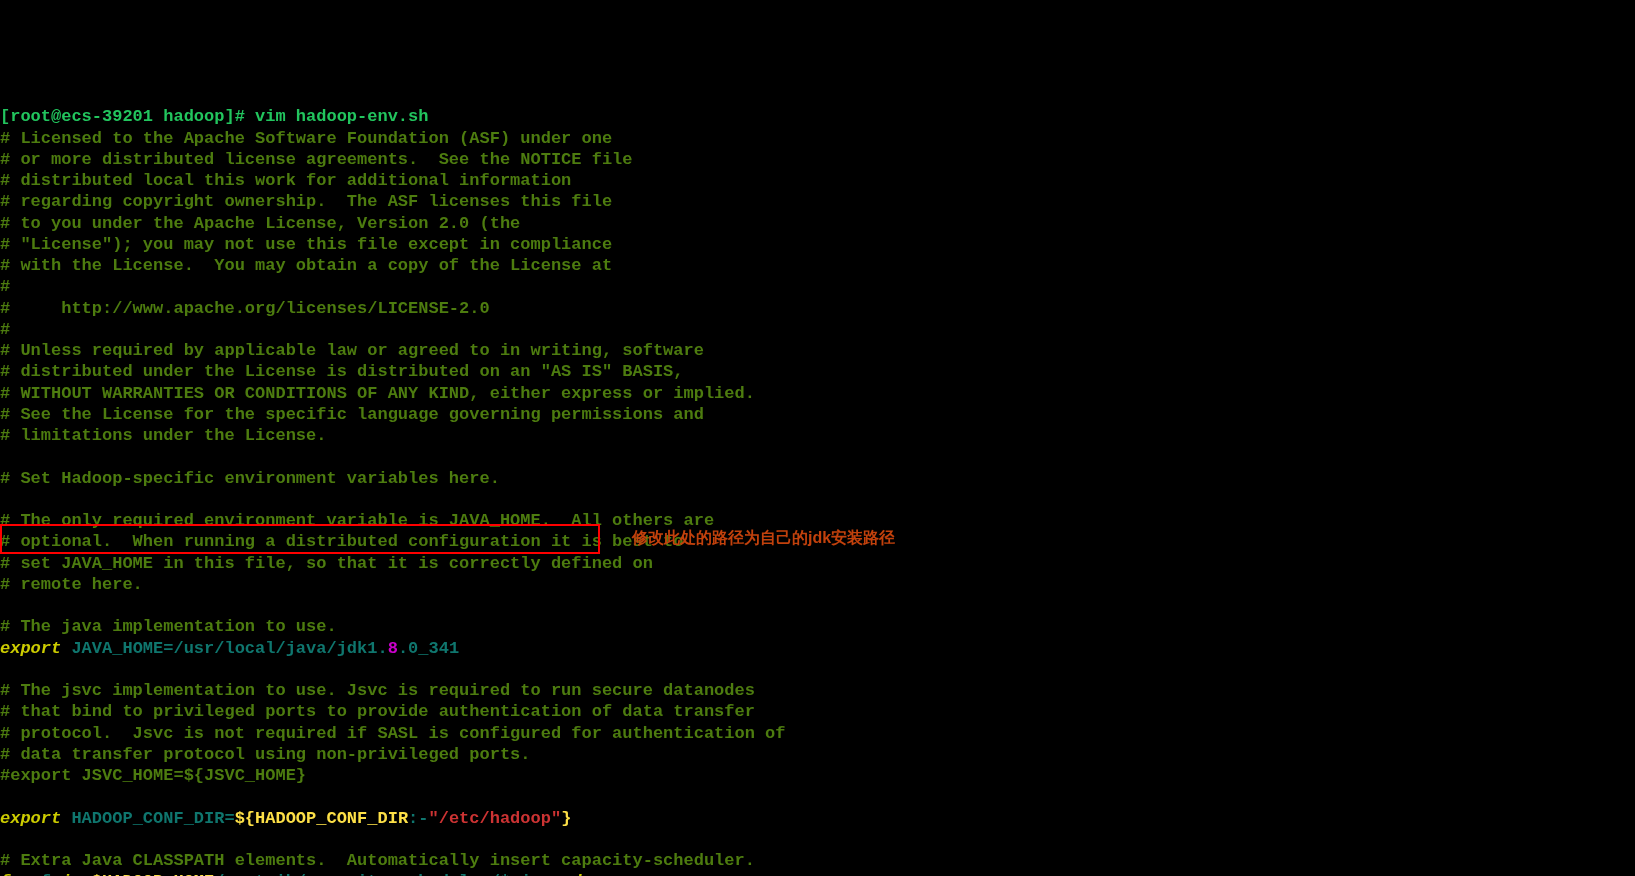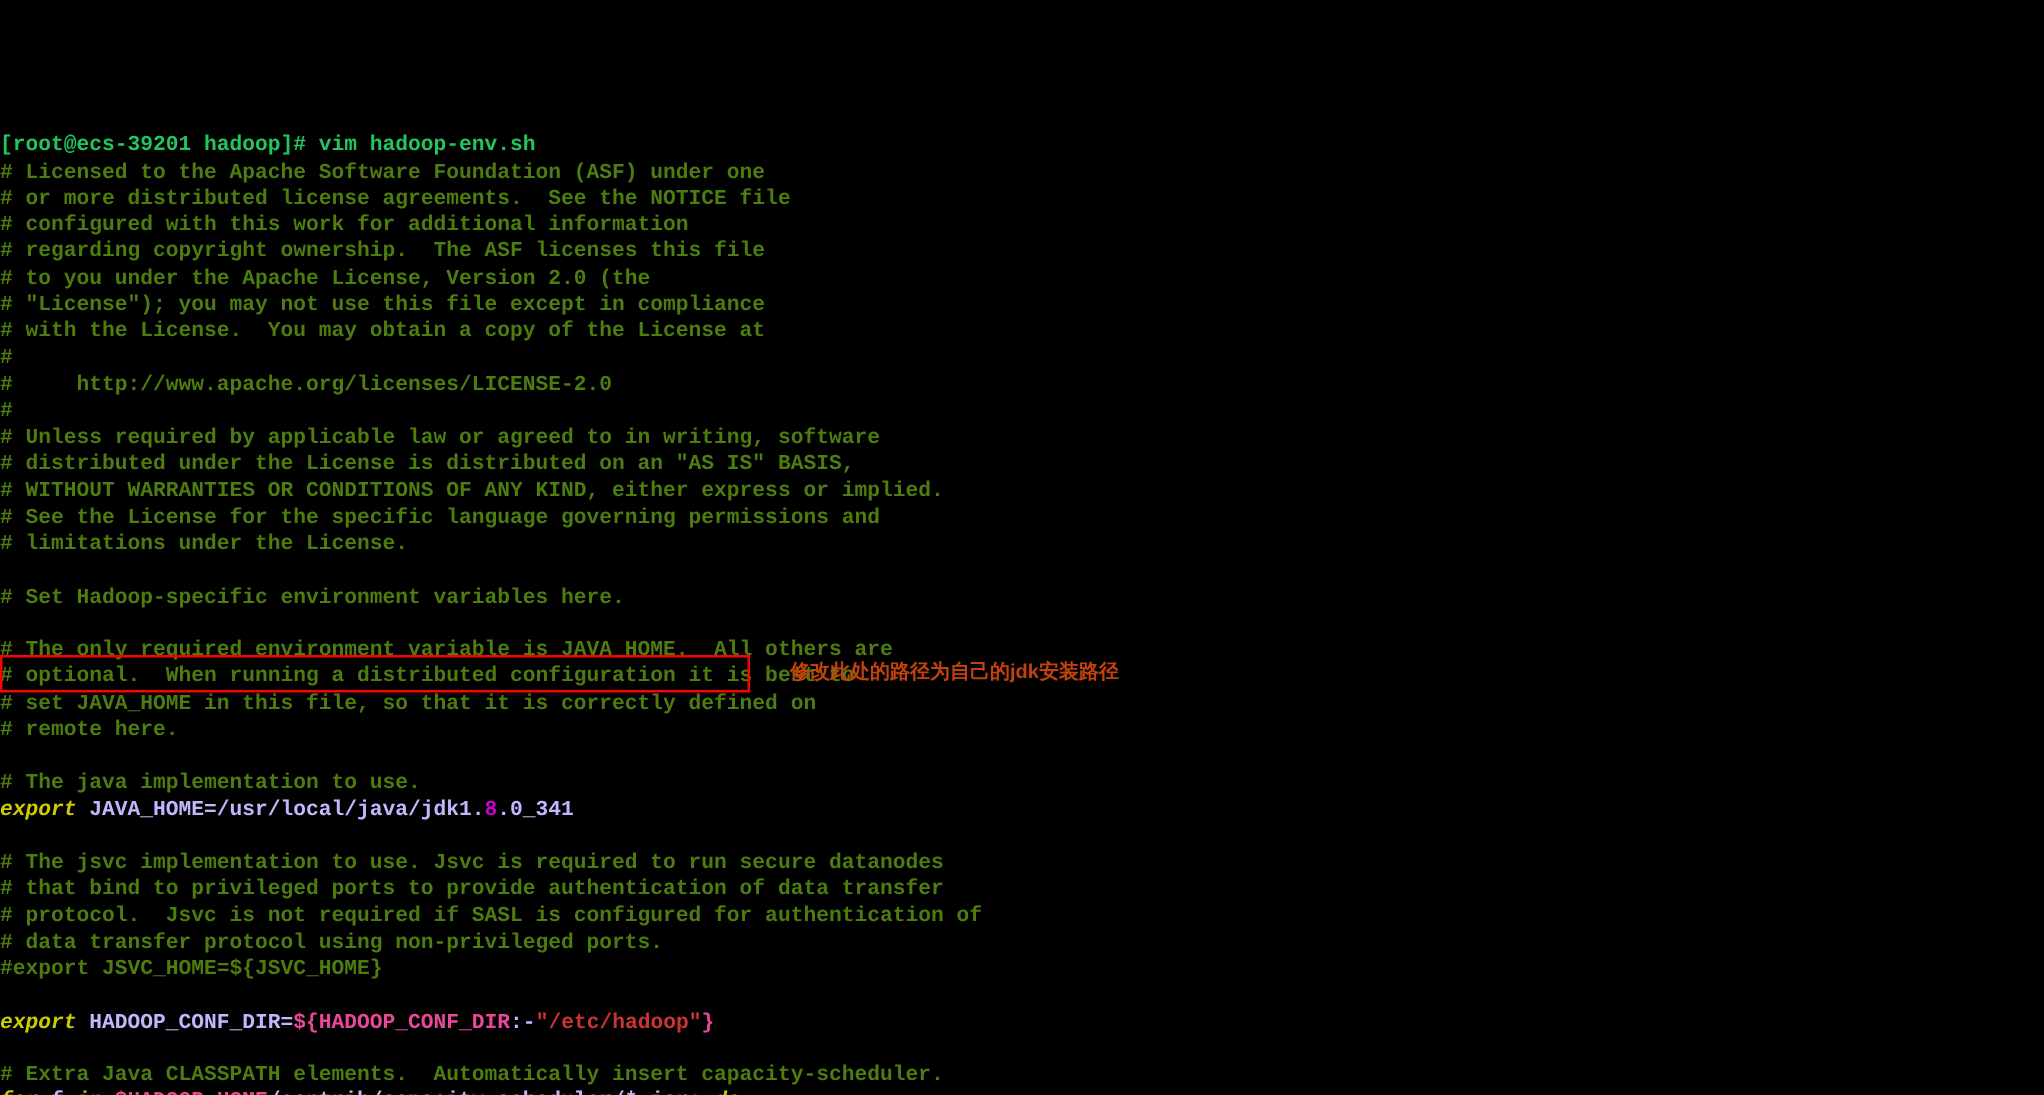--- a/index.html
+++ b/index.html
@@ -11,23 +11,23 @@
     white-space: pre;
     font-weight: bold;
     overflow: hidden;
     width: 1635px;
     height: 876px;
     position: relative;
   }
   .prompt-line { color: #22c55e; }
   .comment { color: #4d7c0f; }
   .keyword { color: #cccc00; font-style: italic; }
-  .plain { color: #c4b5fd; text-align: right; }
+  .plain { color: #0f766e; text-align: right; }
   .number-hl { color: #cc00cc; }
-  .var-dollar { color: #ec4899; margin-top: 32px; }
+  .var-dollar { color: #fde047; margin-top: 32px; }
   .string-lit { color: #cc3333; }
   .highlight-box {
     position: absolute;
     left: 0px;
     top: 524px;
     width: 600px;
     height: 30px;
     border: 2px solid #ff0000;
     pointer-events: none;
   }
@@ -46,21 +46,21 @@
 </style>
 </head>
 <body>
 
 
 
 <div class="terminal">
 <span class="prompt-line">[root@ecs-39201 hadoop]# vim hadoop-env.sh</span>
 <span class="comment"># Licensed to the Apache Software Foundation (ASF) under one</span>
 <span class="comment"># or more distributed license agreements.  See the NOTICE file</span>
-<span class="comment"># configured with this work for additional information</span>
+<span class="comment"># distributed local this work for additional information</span>
 <span class="comment"># regarding copyright ownership.  The ASF licenses this file</span>
 <span class="comment"># to you under the Apache License, Version 2.0 (the</span>
 <span class="comment"># "License"); you may not use this file except in compliance</span>
 <span class="comment"># with the License.  You may obtain a copy of the License at</span>
 <span class="comment">#</span>
 <span class="comment">#     http://www.apache.org/licenses/LICENSE-2.0</span>
 <span class="comment">#</span>
 <span class="comment"># Unless required by applicable law or agreed to in writing, software</span>
 <span class="comment"># distributed under the License is distributed on an "AS IS" BASIS,</span>
 <span class="comment"># WITHOUT WARRANTIES OR CONDITIONS OF ANY KIND, either express or implied.</span>

